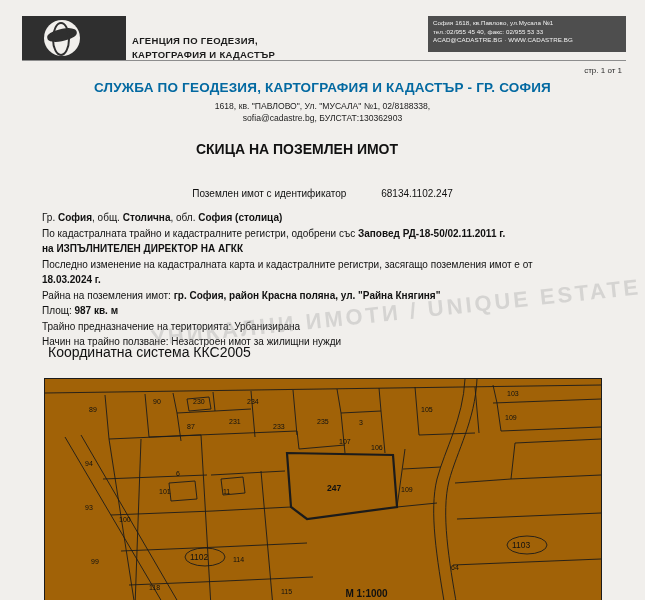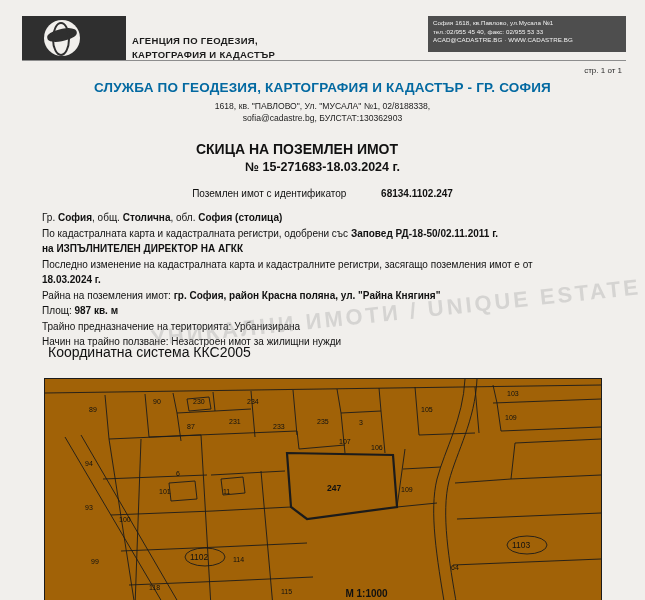--- a/index.html
+++ b/index.html
@@ -152,21 +152,21 @@
   }
   .identifier {
     position: absolute;
     left: 0;
     top: 188px;
     width: 645px;
     text-align: center;
     font-size: 10px;
     color: #111;
   }
-  .identifier b { font-weight: bold; padding-left: 32px; }
+  .identifier b { font-weight: normal; padding-left: 32px; }
 
   
   .body-block {
     position: absolute;
     left: 42px;
     top: 210px;
     width: 560px;
     font-size: 10px;
     color: #111;
     line-height: 15.5px;
@@ -250,32 +250,31 @@
     <div class="page-count">стр. 1 от 1</div>
   </div>
 
   <div class="office-title">СЛУЖБА ПО ГЕОДЕЗИЯ, КАРТОГРАФИЯ И КАДАСТЪР - ГР. СОФИЯ</div>
   <div class="office-addr">
     <div>1618, кв. "ПАВЛОВО", Ул. "МУСАЛА" №1, 02/8188338,</div>
     <div>sofia@cadastre.bg, БУЛСТАТ:130362903</div>
   </div>
 
   <div class="doc-title">СКИЦА НА ПОЗЕМЛЕН ИМОТ</div>
-  <div class="doc-number">№ 15-271683-18.03.2024 г.</div>
   <div class="identifier">
     <span>Поземлен имот с  идентификатор</span>
     <b>68134.1102.247</b>
   </div>
 
   <div class="body-block">
     <div class="row">
       <span>Гр. </span><span class="b">София</span><span>, общ. </span><span class="b">Столична</span><span>, обл. </span><span class="b">София (столица)</span>
     </div>
     <div class="row">
-      <span>По кадастралната карта и кадастралната регистри, одобрени със </span><span class="b">Заповед РД-18-50/02.11.2011 г.</span>
+      <span>По кадастралната трайно и кадастралните регистри, одобрени със </span><span class="b">Заповед РД-18-50/02.11.2011 г.</span>
     </div>
     <div class="row b">на ИЗПЪЛНИТЕЛЕН ДИРЕКТОР НА АГКК</div>
     <div class="row">Последно изменение на кадастралната карта и кадастралните регистри, засягащо поземления имот е от</div>
     <div class="row b">18.03.2024 г.</div>
     <div class="row">
       <span>Райна на поземления имот: </span><span class="b">гр. София, район Красна поляна, ул. "Райна Княгиня"</span>
     </div>
     <div class="row">
       <span>Площ: </span><span class="b">987 кв. м</span>
     </div>

